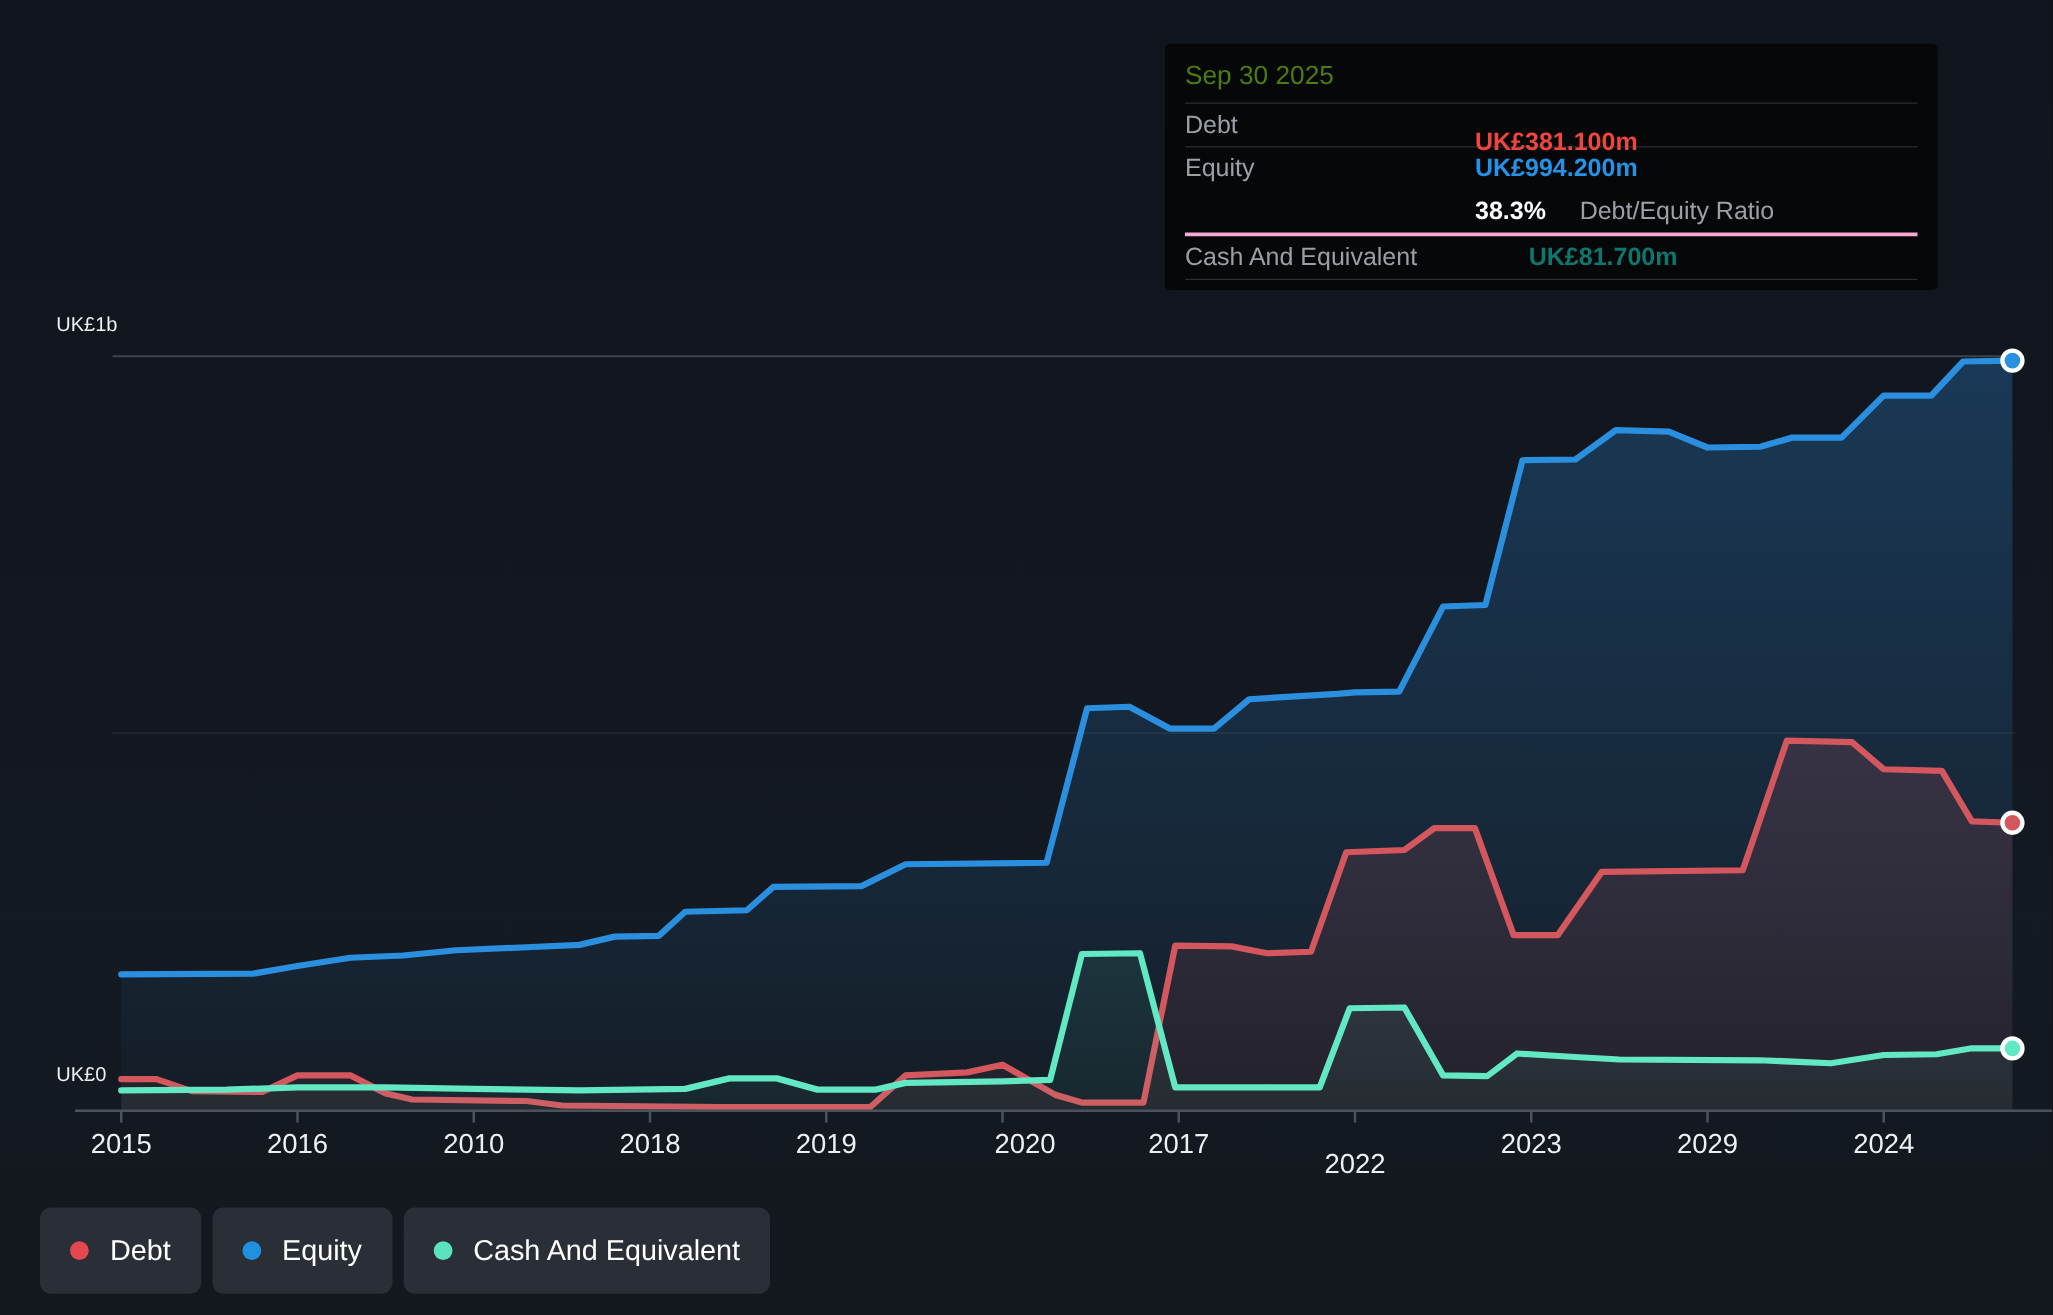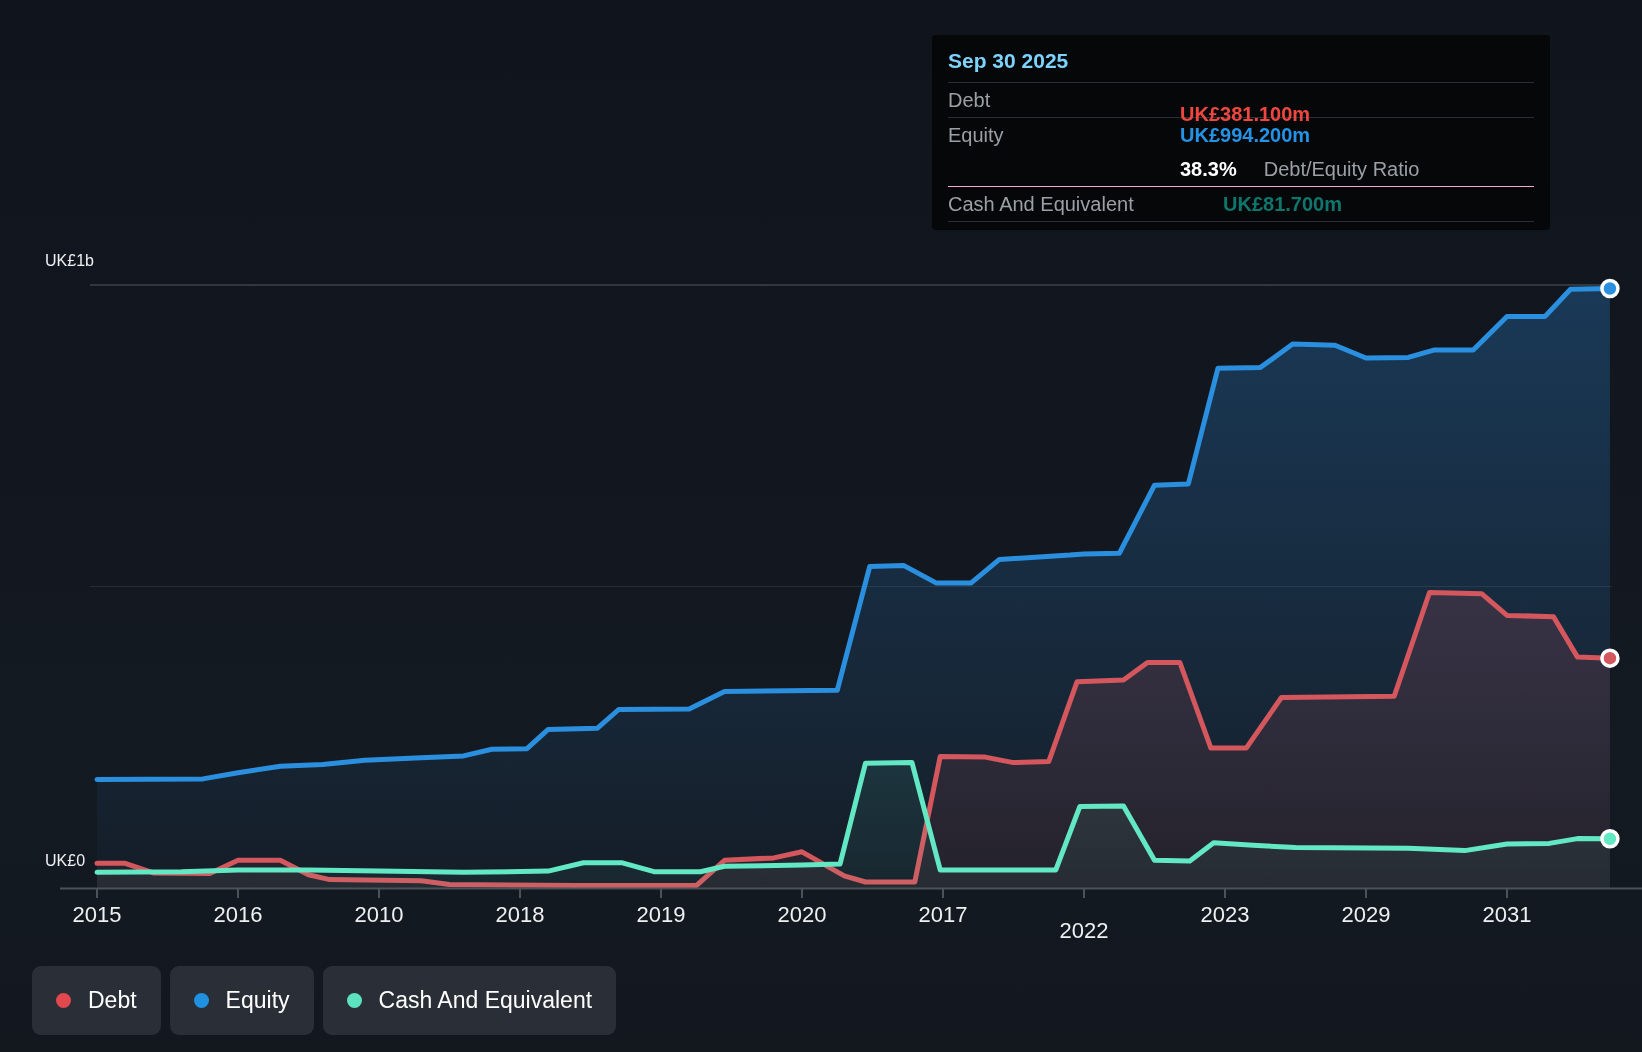--- a/index.html
+++ b/index.html
@@ -17,27 +17,27 @@
   #ylab-1b{top:249px;}
   #ylab-0{top:849px;}
 
   .xlab{position:absolute;top:901px;width:84px;margin-left:-42px;text-align:center;
         color:#eef0f2;font-size:22px;line-height:28px;z-index:3;}
 
   .tooltip{
     position:absolute;left:932px;top:35px;width:618px;box-sizing:border-box;
     background:#050709;border-radius:4px;padding:0 16px 8px 16px;z-index:6;
   }
-  .tt-title{height:47px;line-height:52px;color:#7dd3fc;font-size:21px;font-weight:bold;
+  .tt-title{height:47px;line-height:52px;color:#4d7c0f;font-size:21px;font-weight:normal;
             border-bottom:1px solid #2b2e33;}
   .tt-row{display:flex;align-items:center;height:34px;border-bottom:1px solid #2b2e33;font-size:20px;}
   .tt-row.no-border{border-bottom:none;}
   .tt-label{flex:0 0 232px;color:#9aa0a6;}
   .tt-value{font-weight:bold;}
-  .tt-ratio{display:flex;align-items:center;height:34px;border-bottom:1px solid #f9a8d4;
+  .tt-ratio{display:flex;align-items:center;height:34px;border-bottom:3px solid #f9a8d4;
             font-size:20px;padding-left:232px;}
   .tt-ratio .pct{color:#ffffff;font-weight:bold;margin-right:9px;}
   .tt-ratio .lbl{color:#9aa0a6;margin-left:18px;}
 
   #legend{position:absolute;left:32px;top:966px;display:flex;gap:9px;z-index:4;}
   .chip{display:flex;align-items:center;gap:17px;background:#2a2f37;border-radius:9px;
         height:69px;padding:0 24px;font-size:23px;color:#ffffff;cursor:pointer;white-space:nowrap;}
   .chip .dot{width:15px;height:15px;border-radius:50%;flex:0 0 auto;}
 </style>
 </head>
@@ -87,26 +87,26 @@
 
   <div class="ylab" id="ylab-1b">UK£1b</div>
   <div class="ylab" id="ylab-0">UK£0</div>
 
   <div id="x-labels">
       <div class="xlab" style="left: 97px;">2015</div>
       <div class="xlab" style="left: 238px;">2016</div>
       <div class="xlab" style="left: 379px;">2010</div>
       <div class="xlab" style="left: 520px;">2018</div>
       <div class="xlab" style="left: 661px;">2019</div>
-      <div class="xlab" style="left: 802px;">2020</div>
+      <div class="xlab" style="left: 820px;">2020</div>
       <div class="xlab" style="left: 943px;">2017</div>
       <div class="xlab" style="left: 1084px; margin-top: 16px;">2022</div>
       <div class="xlab" style="left: 1225px;">2023</div>
       <div class="xlab" style="left: 1366px;">2029</div>
-      <div class="xlab" style="left: 1507px;">2031</div>
+      <div class="xlab" style="left: 1507px;">2024</div>
     </div>
 
   <div class="tooltip">
     <div class="tt-title">Sep 30 2025</div>
     <div id="tt-rows">
         <div class="tt-row">
           <span class="tt-label">Debt</span>
           <span class="tt-value" style="color: rgb(239, 71, 64); margin-top: 28px;">UK£381.100m</span>
         </div>
         <div class="tt-row no-border">

